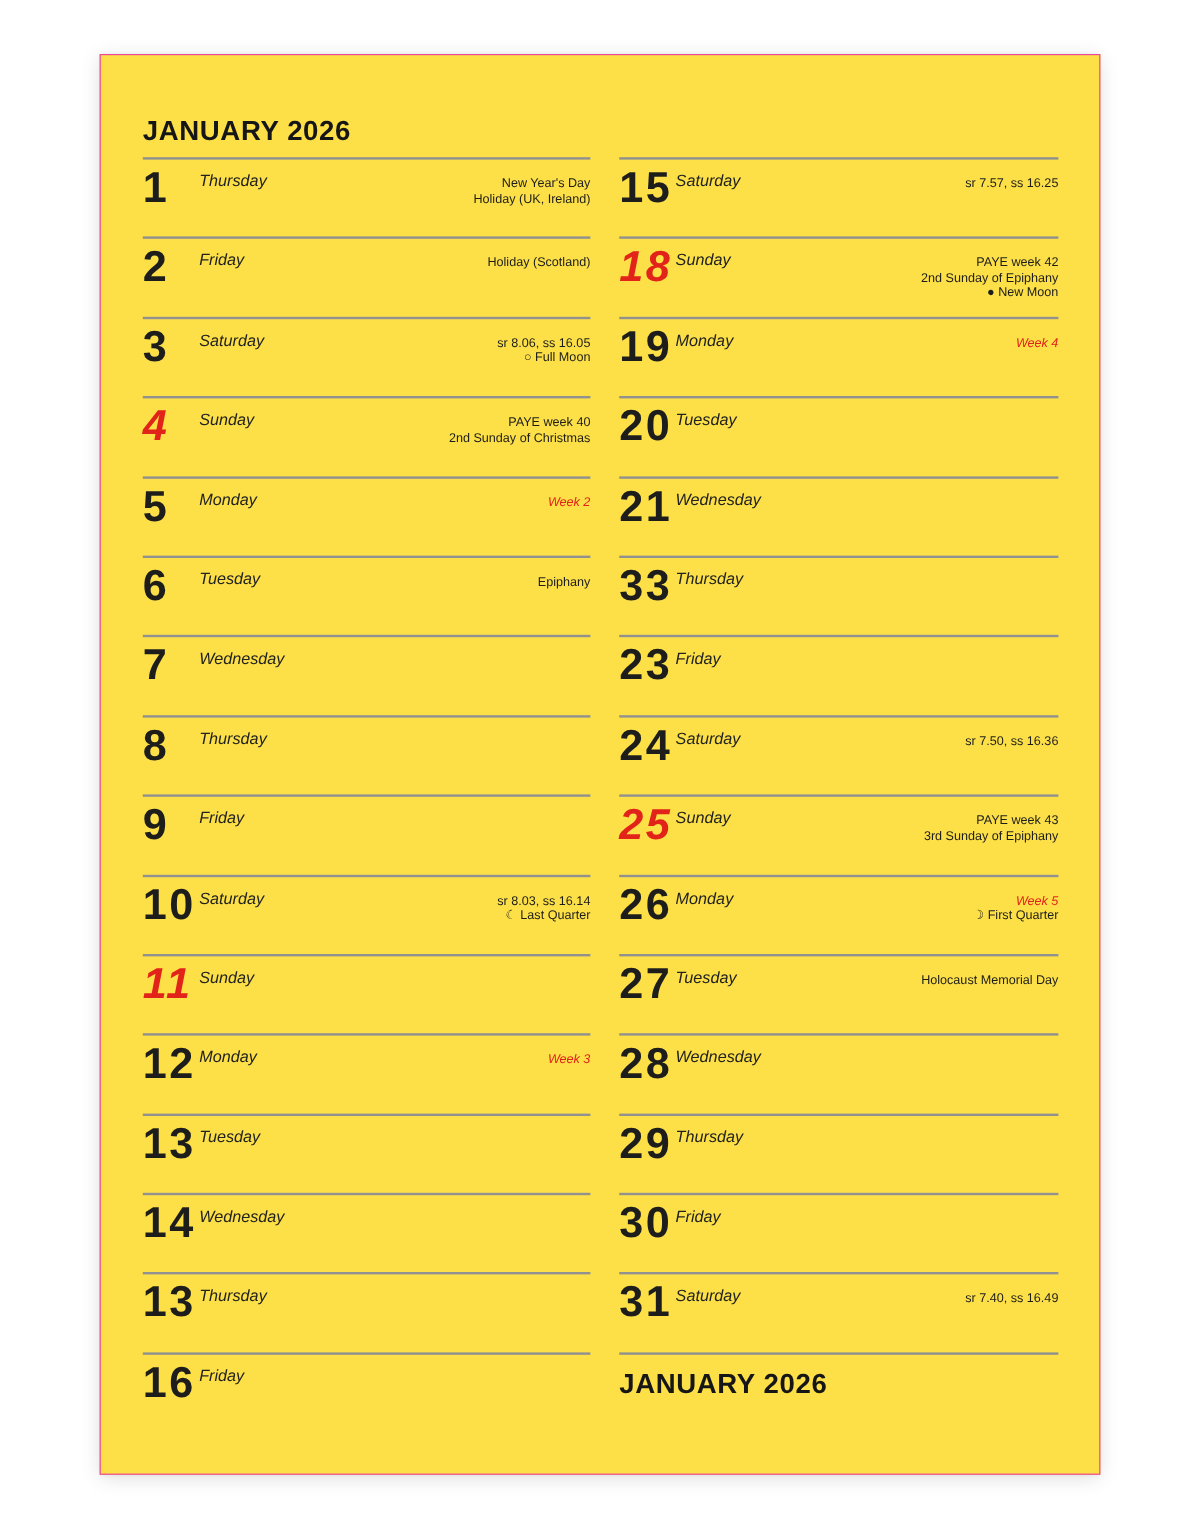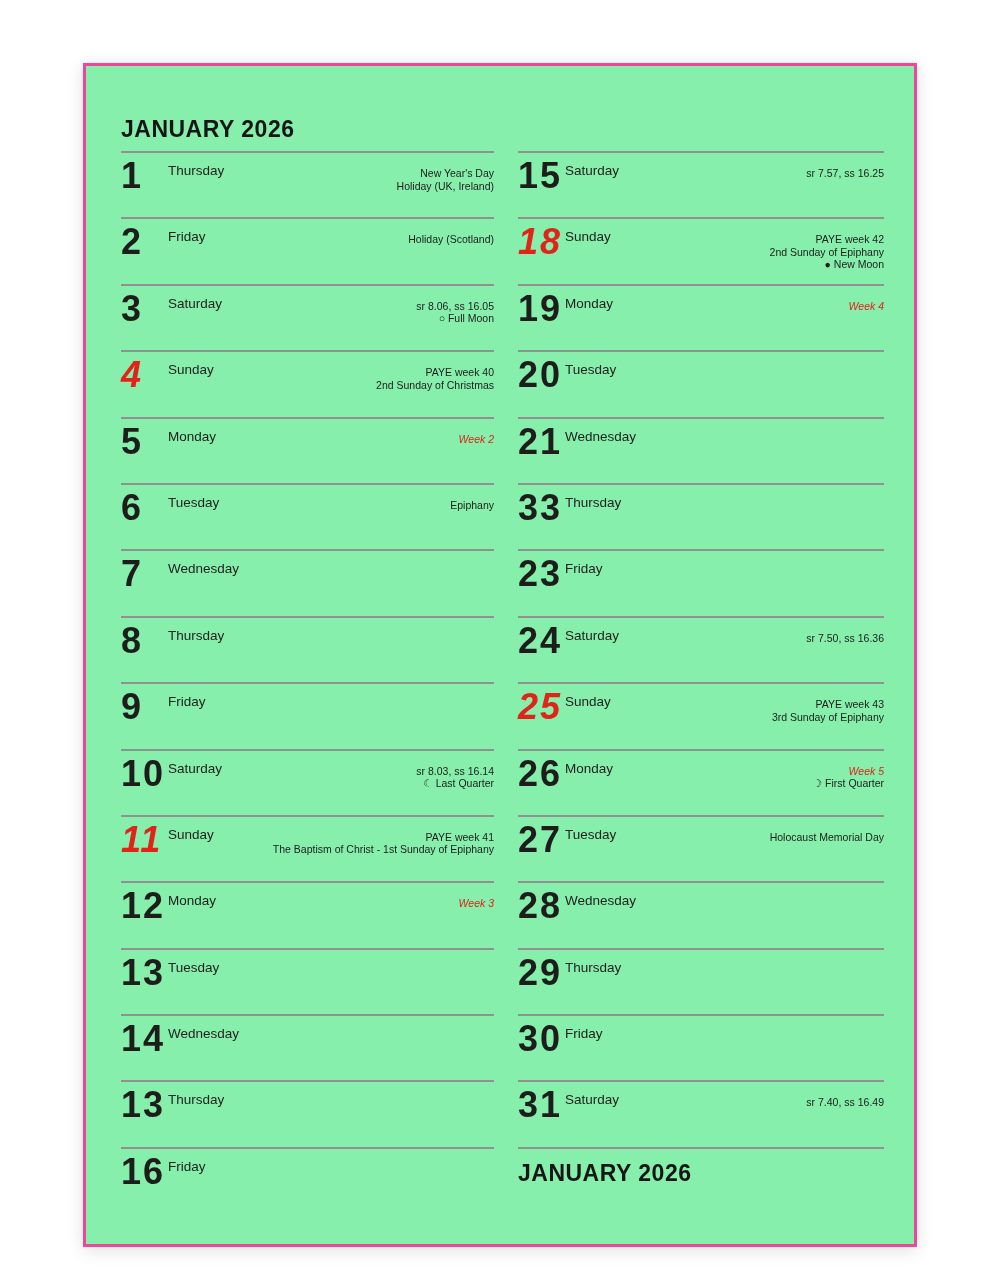--- a/index.html
+++ b/index.html
@@ -11,24 +11,24 @@
   html,body{margin:0;padding:0;}
   body{
     width:1000px;height:1278px;
     background:#ffffff;
     font-family:"Liberation Sans","DejaVu Sans",sans-serif;
     color:var(--ink);
     position:relative;
   }
   .page-card{
     position:absolute;
-    left:83px;top:63px;
+    left:83px;top:45px;
     width:834px;height:1184px;
-    background:#86efac;
-    border:3px solid #ec4899;
+    background:#fde047;
+    border:1px solid #ec4899;
     box-shadow:0 3px 16px rgba(0,0,0,0.13), 0 0 3px rgba(0,0,0,0.07);
   }
   .card-inner{
     position:absolute;
     left:35px;right:36px;top:0;bottom:0;
   }
   .month-title{
     padding-top:50px;
     height:85px;
     font-size:23px;
@@ -52,20 +52,21 @@
     font-size:36px;
     font-weight:bold;
     line-height:1;
     letter-spacing:2px;
     color:var(--ink);
   }
   .day-name{
     position:absolute;
     left:47px;top:10px;
     font-size:13.5px;
+    font-style:italic;
     color:#222220;
   }
   .day-notes{
     position:absolute;
     right:0;top:14px;
     text-align:right;
     font-size:10.5px;
     line-height:12.5px;
     color:var(--ink);
     white-space:nowrap;
@@ -155,24 +156,20 @@
     <span class="day-num">10</span>
     <span class="day-name">Saturday</span>
     <div class="day-notes">
               <div class="note-line"><span>sr 8.03, ss 16.14</span></div>
               <div class="note-line"><span>☾</span> <span>Last Quarter</span></div>
             </div>
   </div>
           <div class="day-row">
     <span class="day-num red">11</span>
     <span class="day-name">Sunday</span>
-    <div class="day-notes">
-              <div class="note-line"><span>PAYE week 41</span></div>
-              <div class="note-line"><span>The Baptism of Christ - 1st Sunday of Epiphany</span></div>
-            </div>
   </div>
           <div class="day-row">
     <span class="day-num">12</span>
     <span class="day-name">Monday</span>
     <div class="day-notes">
               <div class="note-line red"><span>Week 3</span></div>
             </div>
   </div>
           <div class="day-row">
     <span class="day-num">13</span>

